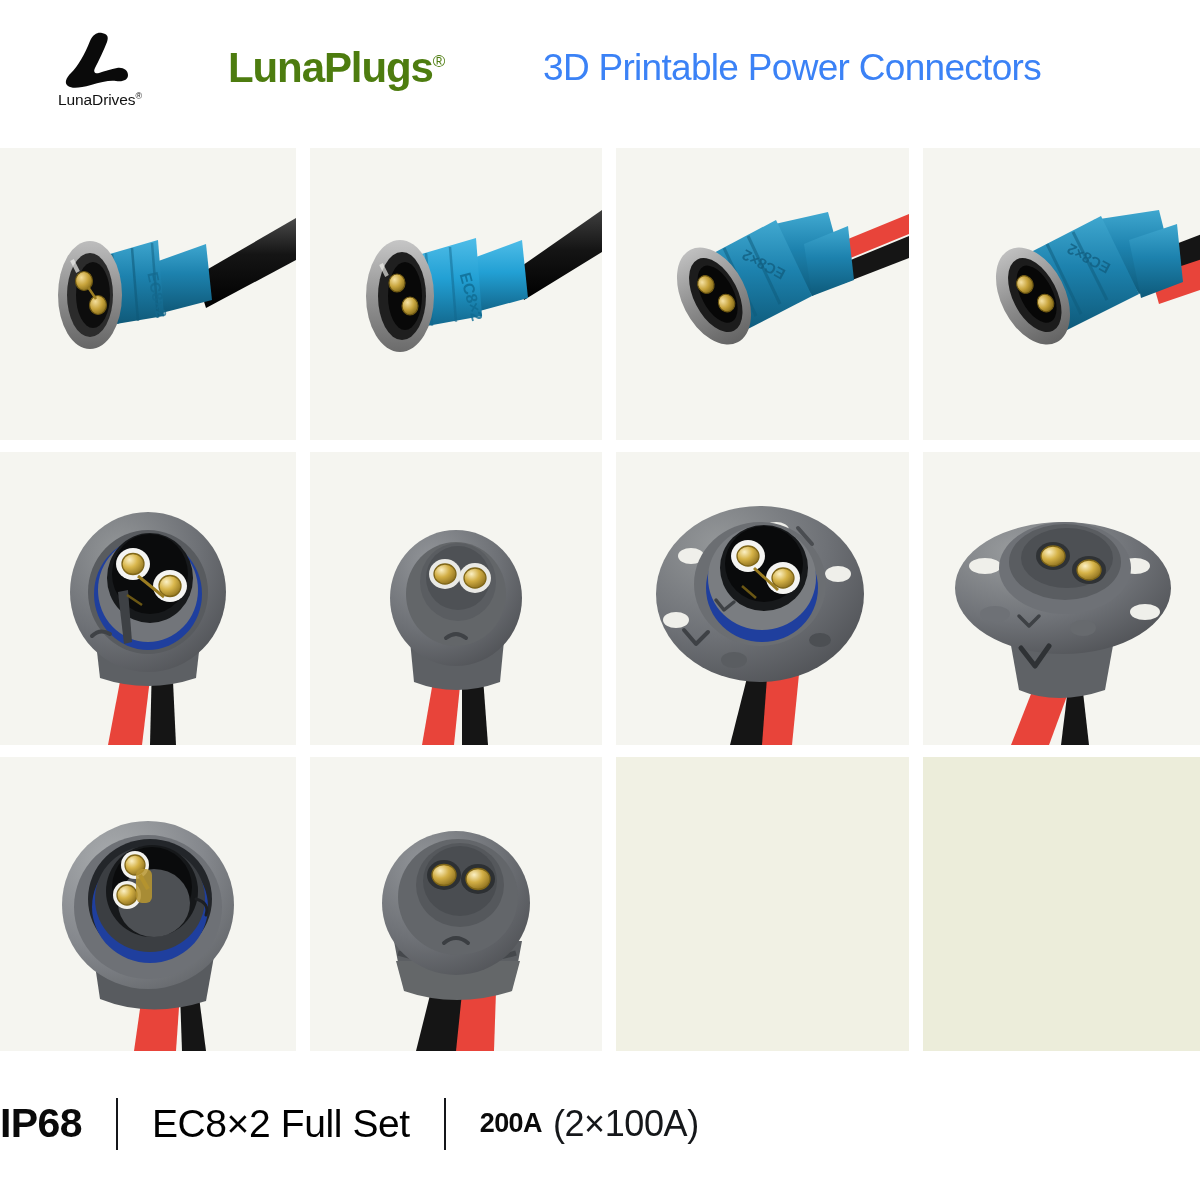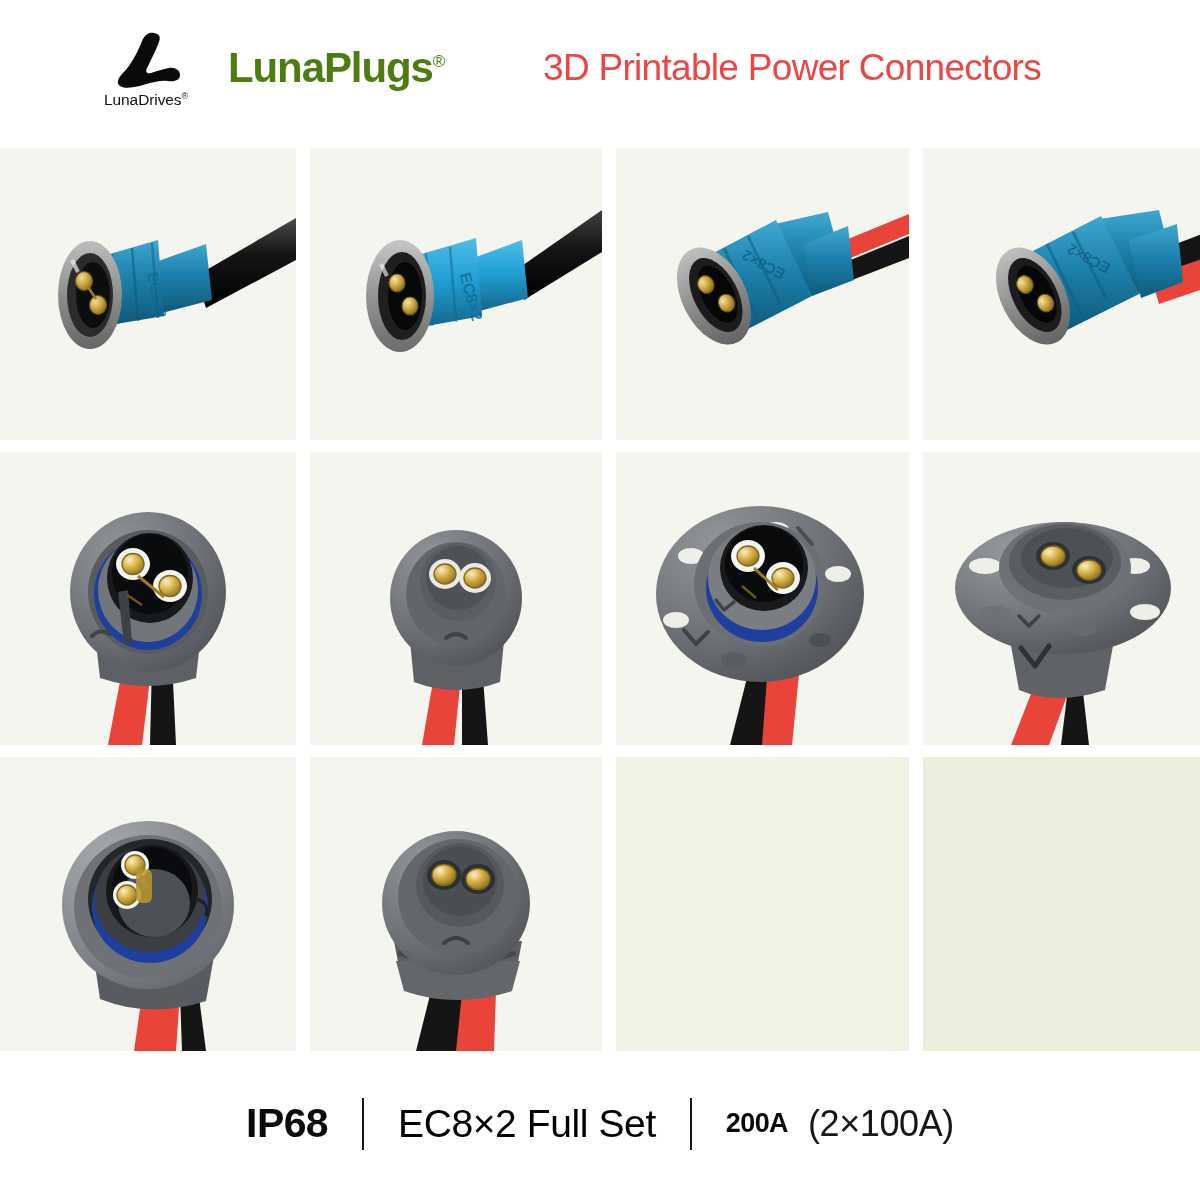--- a/index.html
+++ b/index.html
@@ -30,21 +30,21 @@
     background: #ffffff;
   }
 
   .logo-block {
     position: absolute;
     left: 58px;
     top: 28px;
     width: 130px;
     display: flex;
     flex-direction: column;
-    align-items: flex-end;
+    align-items: flex-start;
   }
 
   .logo-mark { width: 78px; height: 62px; display: block; }
 
   .logo-wordmark {
     font-size: 15.5px;
     color: #111111;
     letter-spacing: -0.1px;
     margin-top: 1px;
     white-space: nowrap;
@@ -67,21 +67,21 @@
     font-weight: normal;
     letter-spacing: 0;
   }
 
   .header-tagline {
     position: absolute;
     left: 543px;
     top: 47px;
     font-size: 37px;
     font-weight: normal;
-    color: #ef4444;
+    color: #3b82f6;
     letter-spacing: -0.7px;
     white-space: nowrap;
   }
 
   
   .grid {
     position: absolute;
     left: 0;
     top: 148px;
     width: 1200px;
@@ -106,21 +106,21 @@
 
   
   .footer {
     position: absolute;
     left: 0;
     top: 1063px;
     width: 1200px;
     height: 137px;
     display: flex;
     align-items: center;
-    justify-content: center;
+    justify-content: flex-start;
     background: #ffffff;
   }
 
   .spec-row {
     display: flex;
     align-items: center;
     gap: 0;
     transform: translateY(-8px);
   }
 
@@ -140,21 +140,21 @@
     font-size: 27px;
     font-weight: bold;
     color: #0a0a0a;
     letter-spacing: -0.6px;
   }
   .spec-amp-sub {
     font-size: 36px;
     font-weight: normal;
     color: #15171a;
     letter-spacing: -0.4px;
-    margin-left: 20px;
+    margin-left: 11px;
   }
   .divider {
     display: inline-block;
     width: 2px;
     height: 52px;
     background: #15171a;
     margin: 0 34px;
   }
 </style>
 </head>

